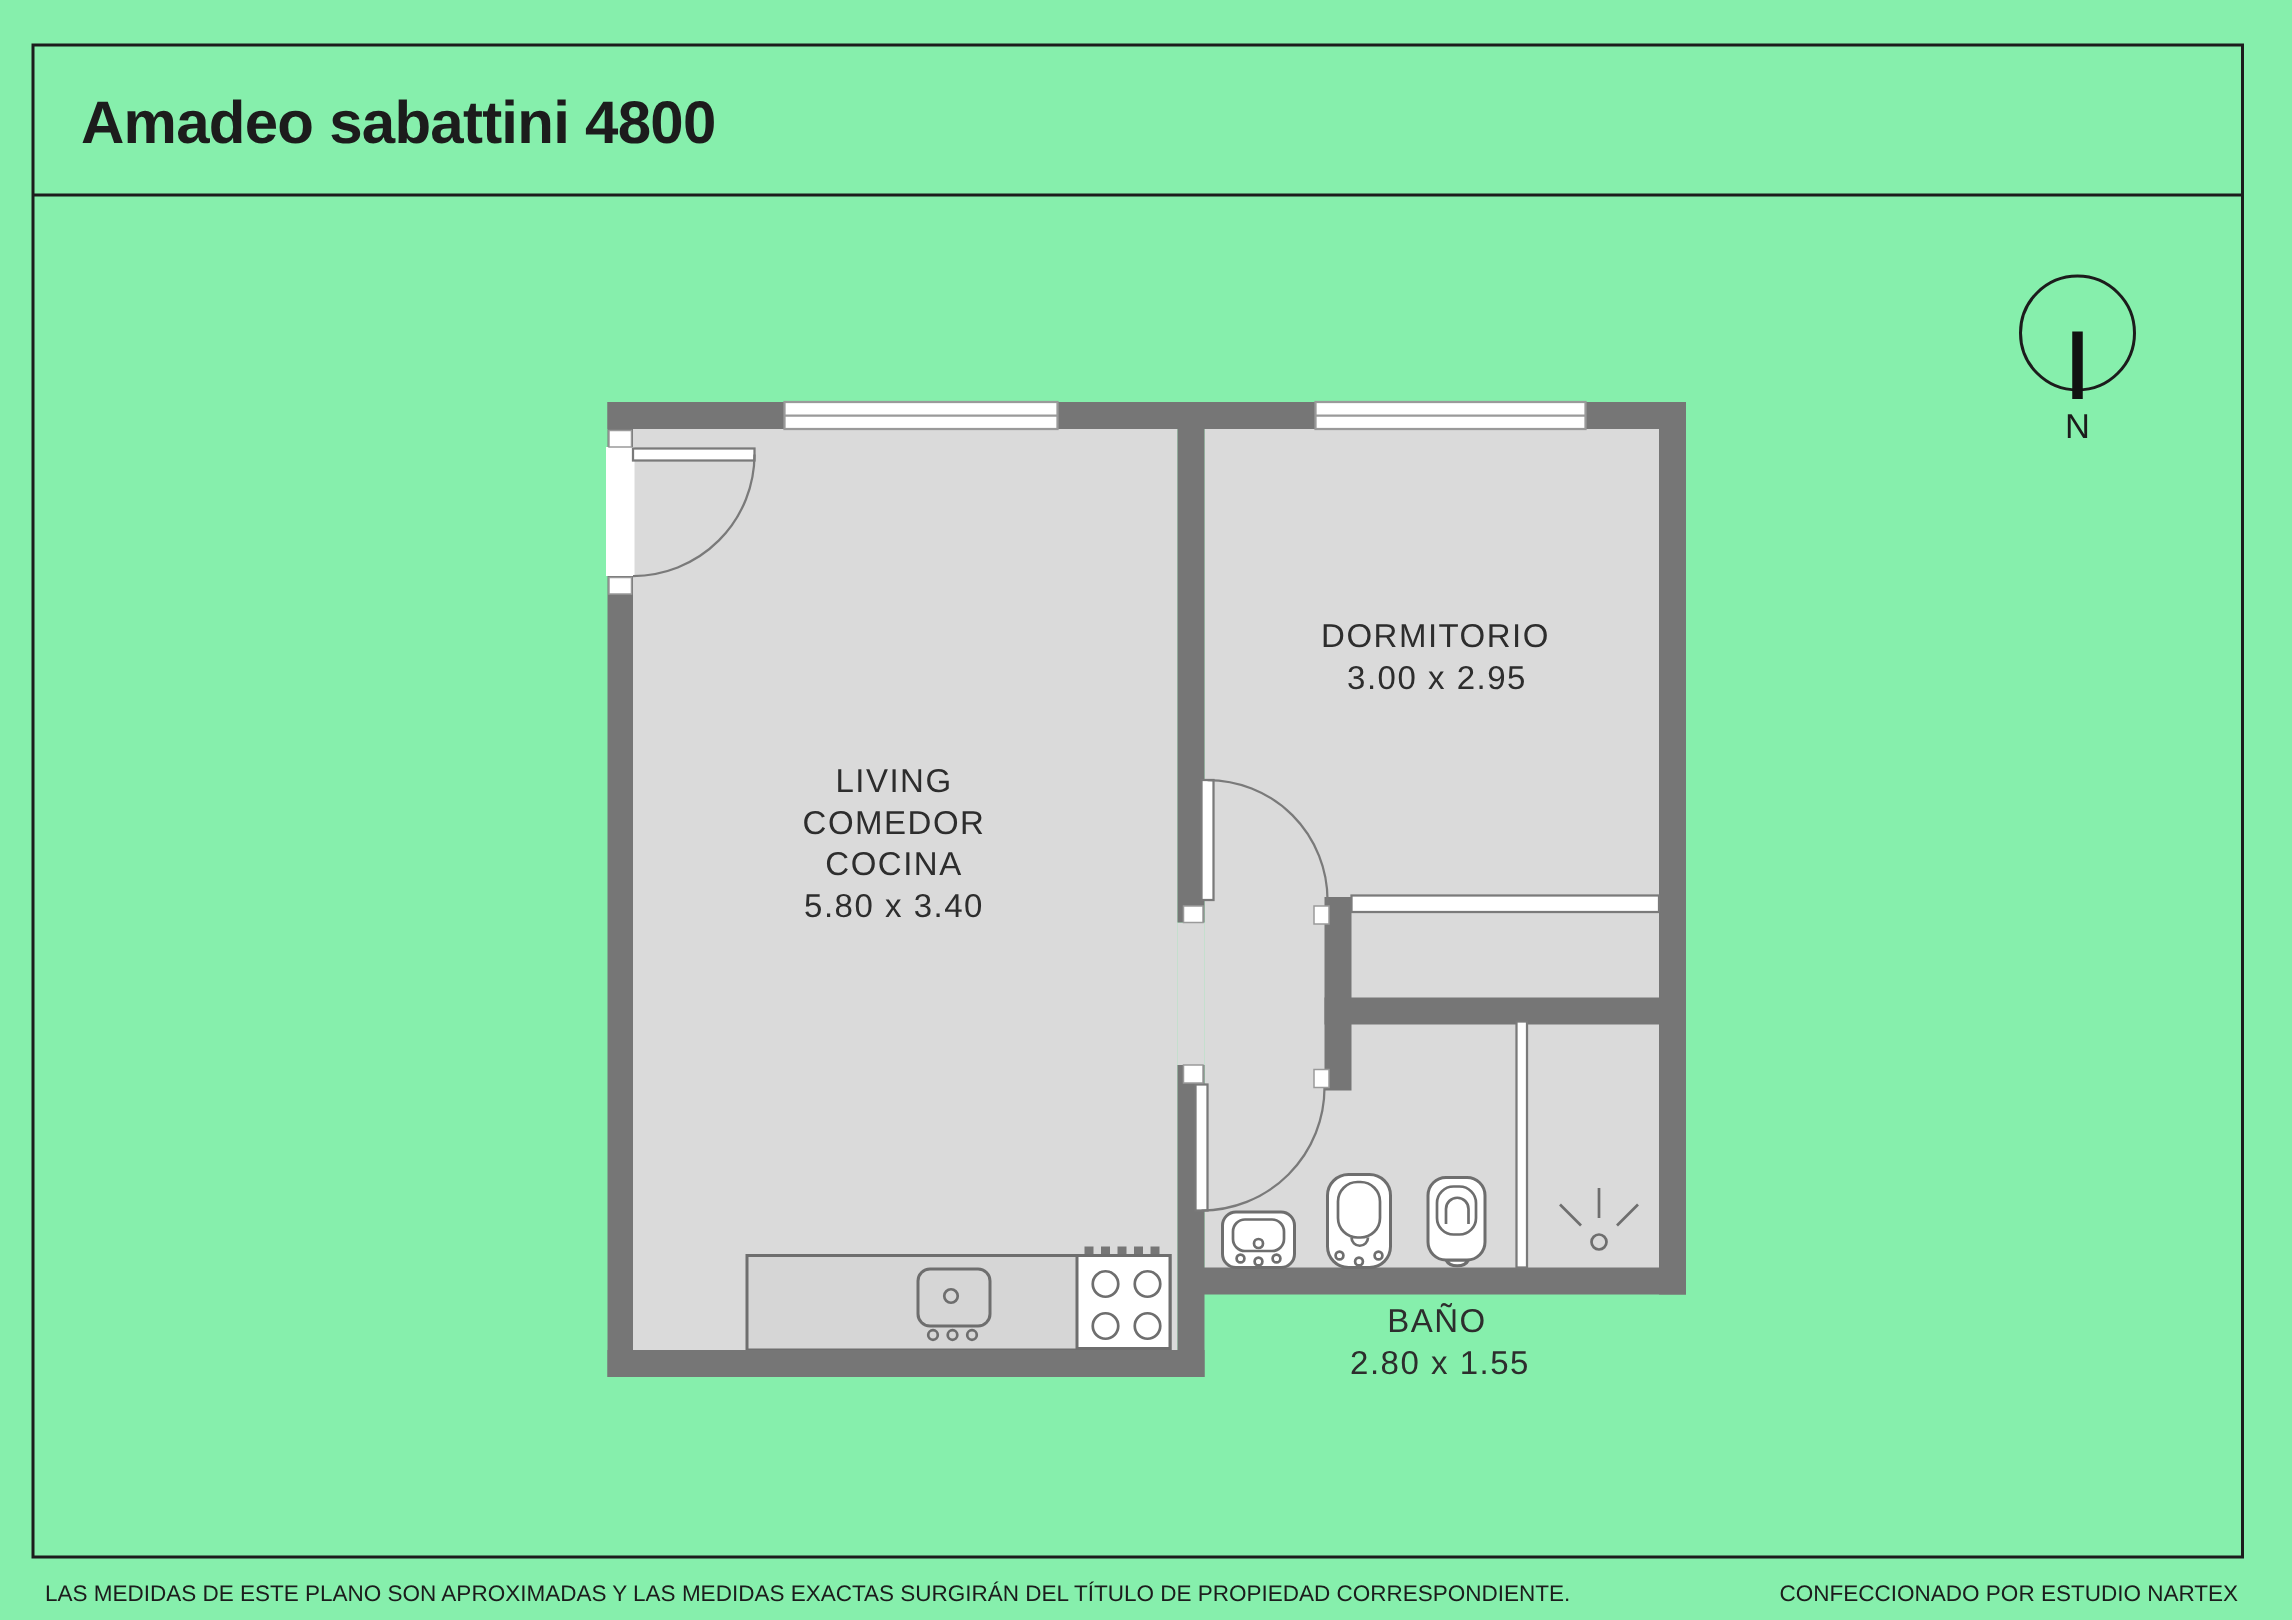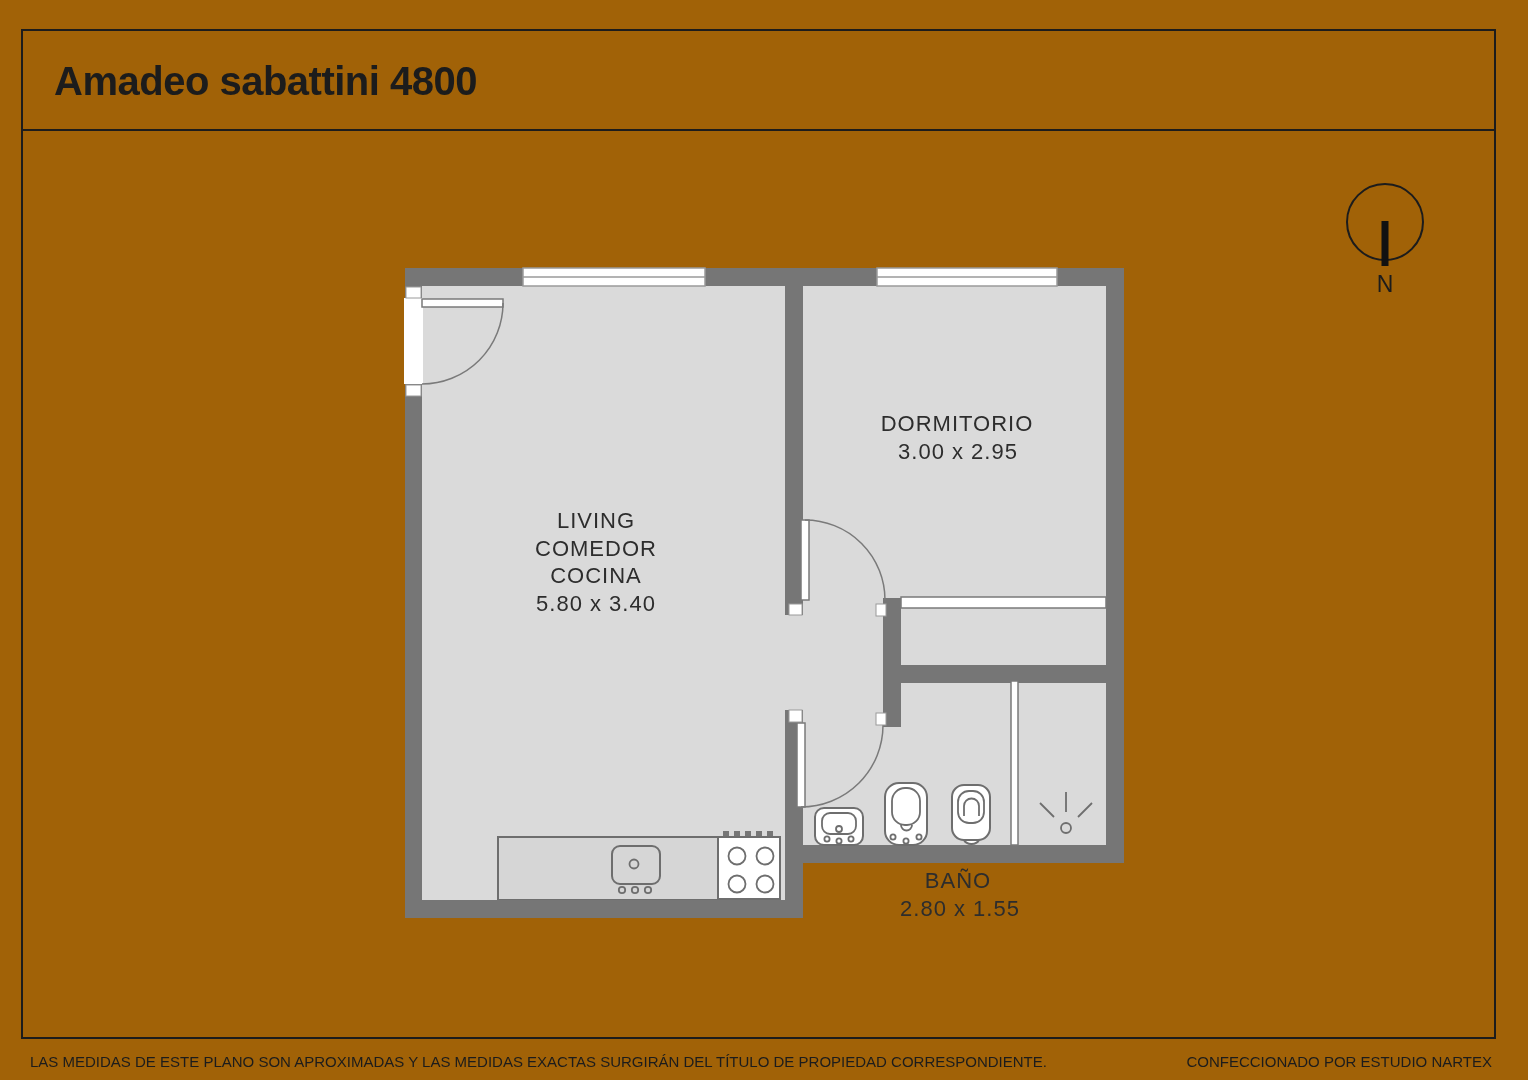--- a/index.html
+++ b/index.html
@@ -1,16 +1,16 @@
 <!DOCTYPE html>
 <html><head>
 <meta charset="utf-8">
 <style>
   html,body{margin:0;padding:0;background:#ffffff;}
-  .page{position:relative;width:1528px;height:1080px;background:#a16207;overflow:hidden;
+  .page{position:relative;width:1528px;height:1080px;background:#86efac;overflow:hidden;
         font-family:"Liberation Sans","DejaVu Sans",sans-serif;}
   svg{position:absolute;left:0;top:0;}
   
   .frame{fill:none;stroke:#1c1c1c;stroke-width:2;}
   .floor{fill:#dadada;stroke:none;}
   .wall{fill:#767676;stroke:none;}
   .gap{fill:#ffffff;stroke:none;}
   .winbox{fill:#ffffff;stroke:#9a9a9a;stroke-width:1.5;}
   .winline{stroke:#9a9a9a;stroke-width:1.5;}
   .thinpart{fill:#ffffff;stroke:#7a7a7a;stroke-width:1.5;}

